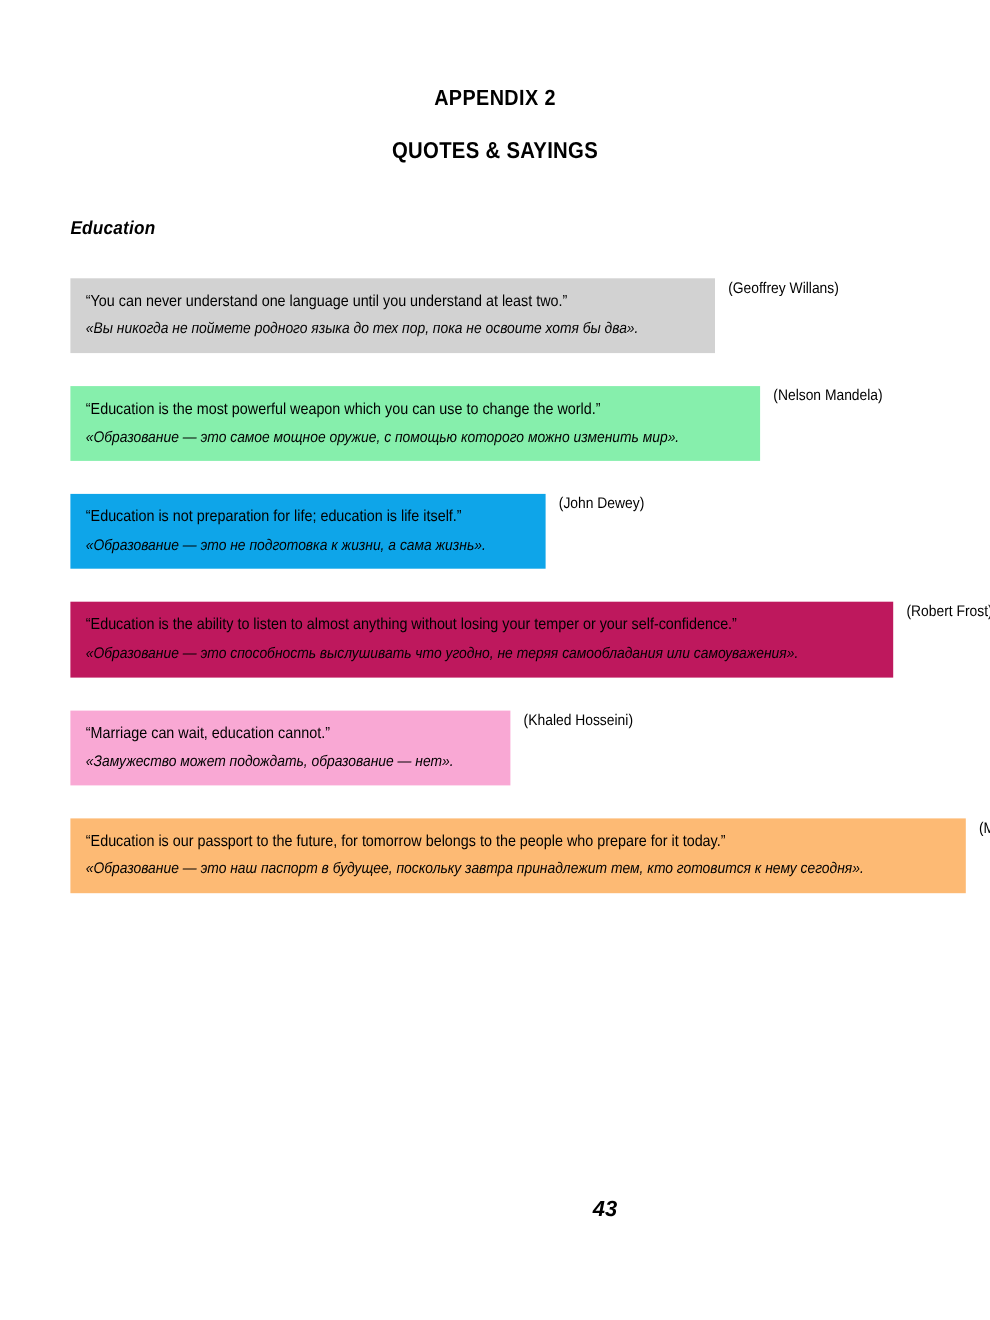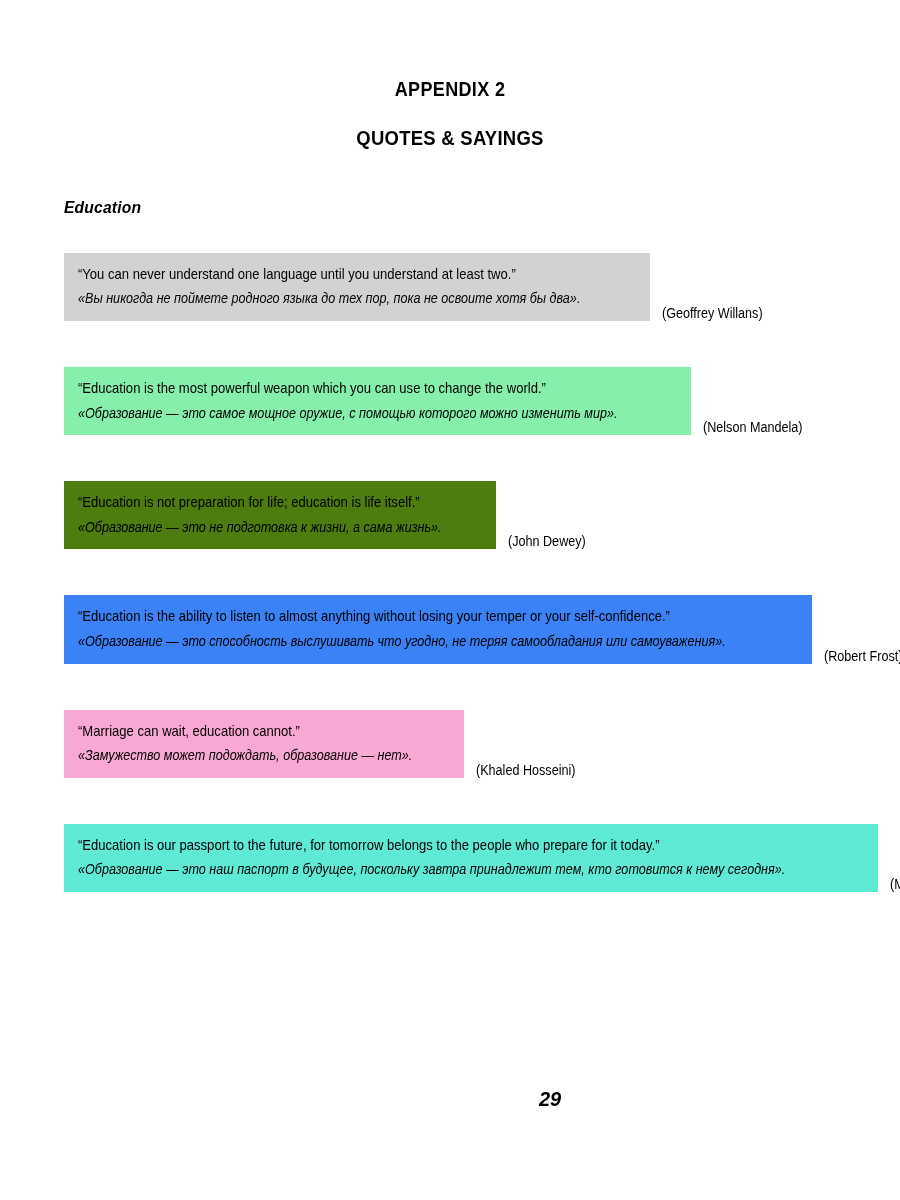--- a/index.html
+++ b/index.html
@@ -69,22 +69,22 @@
   .quote-list {
     position: absolute;
     left: 64px;
     top: 253px;
     width: 800px;
   }
 
   .quote-row {
     position: relative;
     display: flex;
-    align-items: flex-end;
-    margin-bottom: 46px;
+    align-items: flex-start;
+    margin-bottom: 30px;
   }
 
   .quote-box {
     background: #d2d2d2;
     padding: 10px 14px 11px 14px;
     box-sizing: border-box;
     flex: 0 0 auto;
   }
 
   .quote-en {
@@ -153,44 +153,44 @@
         <div class="attribution">(Geoffrey Willans)</div>
       </div>
       <div class="quote-row">
         <div class="quote-box" style="background: #86efac;">
           <div class="quote-en">“Education is the most powerful weapon which you can use to change the world.”</div>
           <div class="quote-ru">«Образование — это самое мощное оружие, с помощью которого можно изменить мир».</div>
         </div>
         <div class="attribution">(Nelson Mandela)</div>
       </div>
       <div class="quote-row">
-        <div class="quote-box" style="background: #4d7c0f;">
+        <div class="quote-box" style="background: #0ea5e9;">
           <div class="quote-en">“Education is not preparation for life; education is life itself.”</div>
           <div class="quote-ru">«Образование — это не подготовка к жизни, а сама жизнь».</div>
         </div>
         <div class="attribution">(John Dewey)</div>
       </div>
       <div class="quote-row">
-        <div class="quote-box" style="background: #3b82f6;">
+        <div class="quote-box" style="background: #be185d;">
           <div class="quote-en">“Education is the ability to listen to almost anything without losing your temper or your self-confidence.”</div>
           <div class="quote-ru">«Образование — это способность выслушивать что угодно, не теряя самообладания или самоуважения».</div>
         </div>
         <div class="attribution">(Robert Frost)</div>
       </div>
       <div class="quote-row">
         <div class="quote-box" style="background: #f9a8d4;">
           <div class="quote-en">“Marriage can wait, education cannot.”</div>
           <div class="quote-ru">«Замужество может подождать, образование — нет».</div>
         </div>
         <div class="attribution">(Khaled Hosseini)</div>
       </div>
       <div class="quote-row">
-        <div class="quote-box" style="background: #5eead4;">
+        <div class="quote-box" style="background: #fdba74;">
           <div class="quote-en">“Education is our passport to the future, for tomorrow belongs to the people who prepare for it today.”</div>
           <div class="quote-ru">«Образование — это наш паспорт в будущее, поскольку завтра принадлежит тем, кто готовится к нему сегодня».</div>
         </div>
         <div class="attribution">(Malcolm X)</div>
       </div>
     </div>
 
-  <div class="page-number">29</div>
+  <div class="page-number">43</div>
 
 </div>
 
 </body></html>

